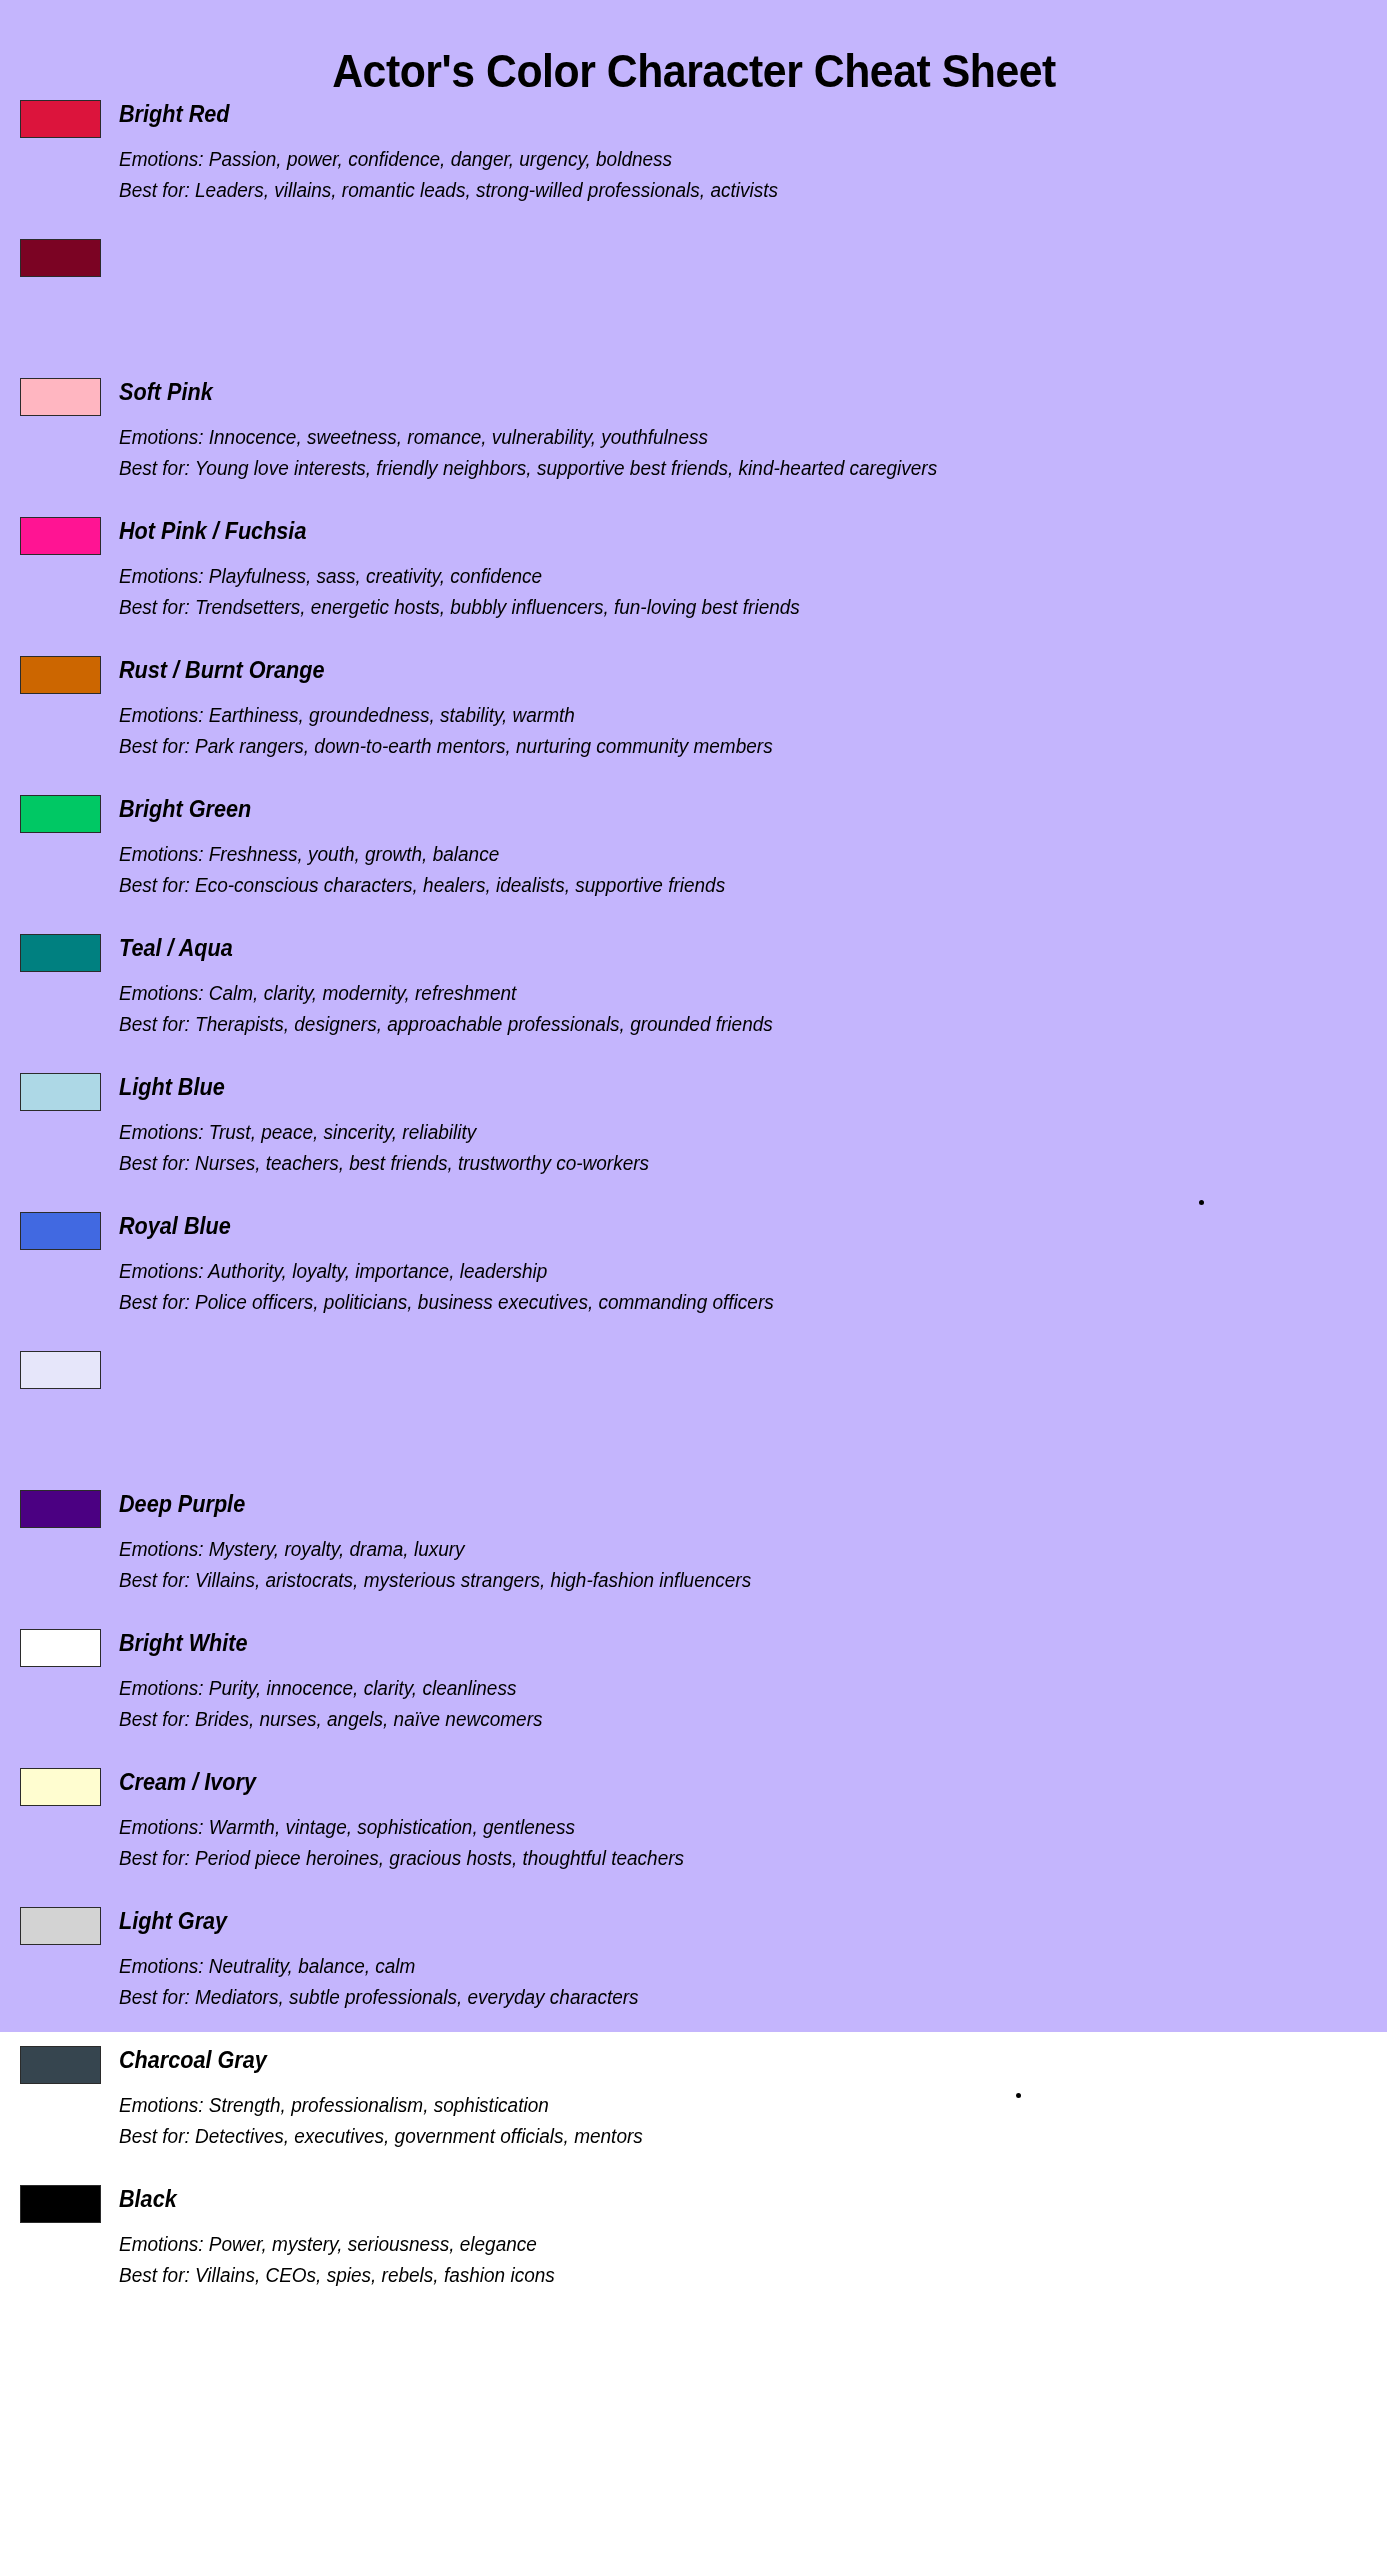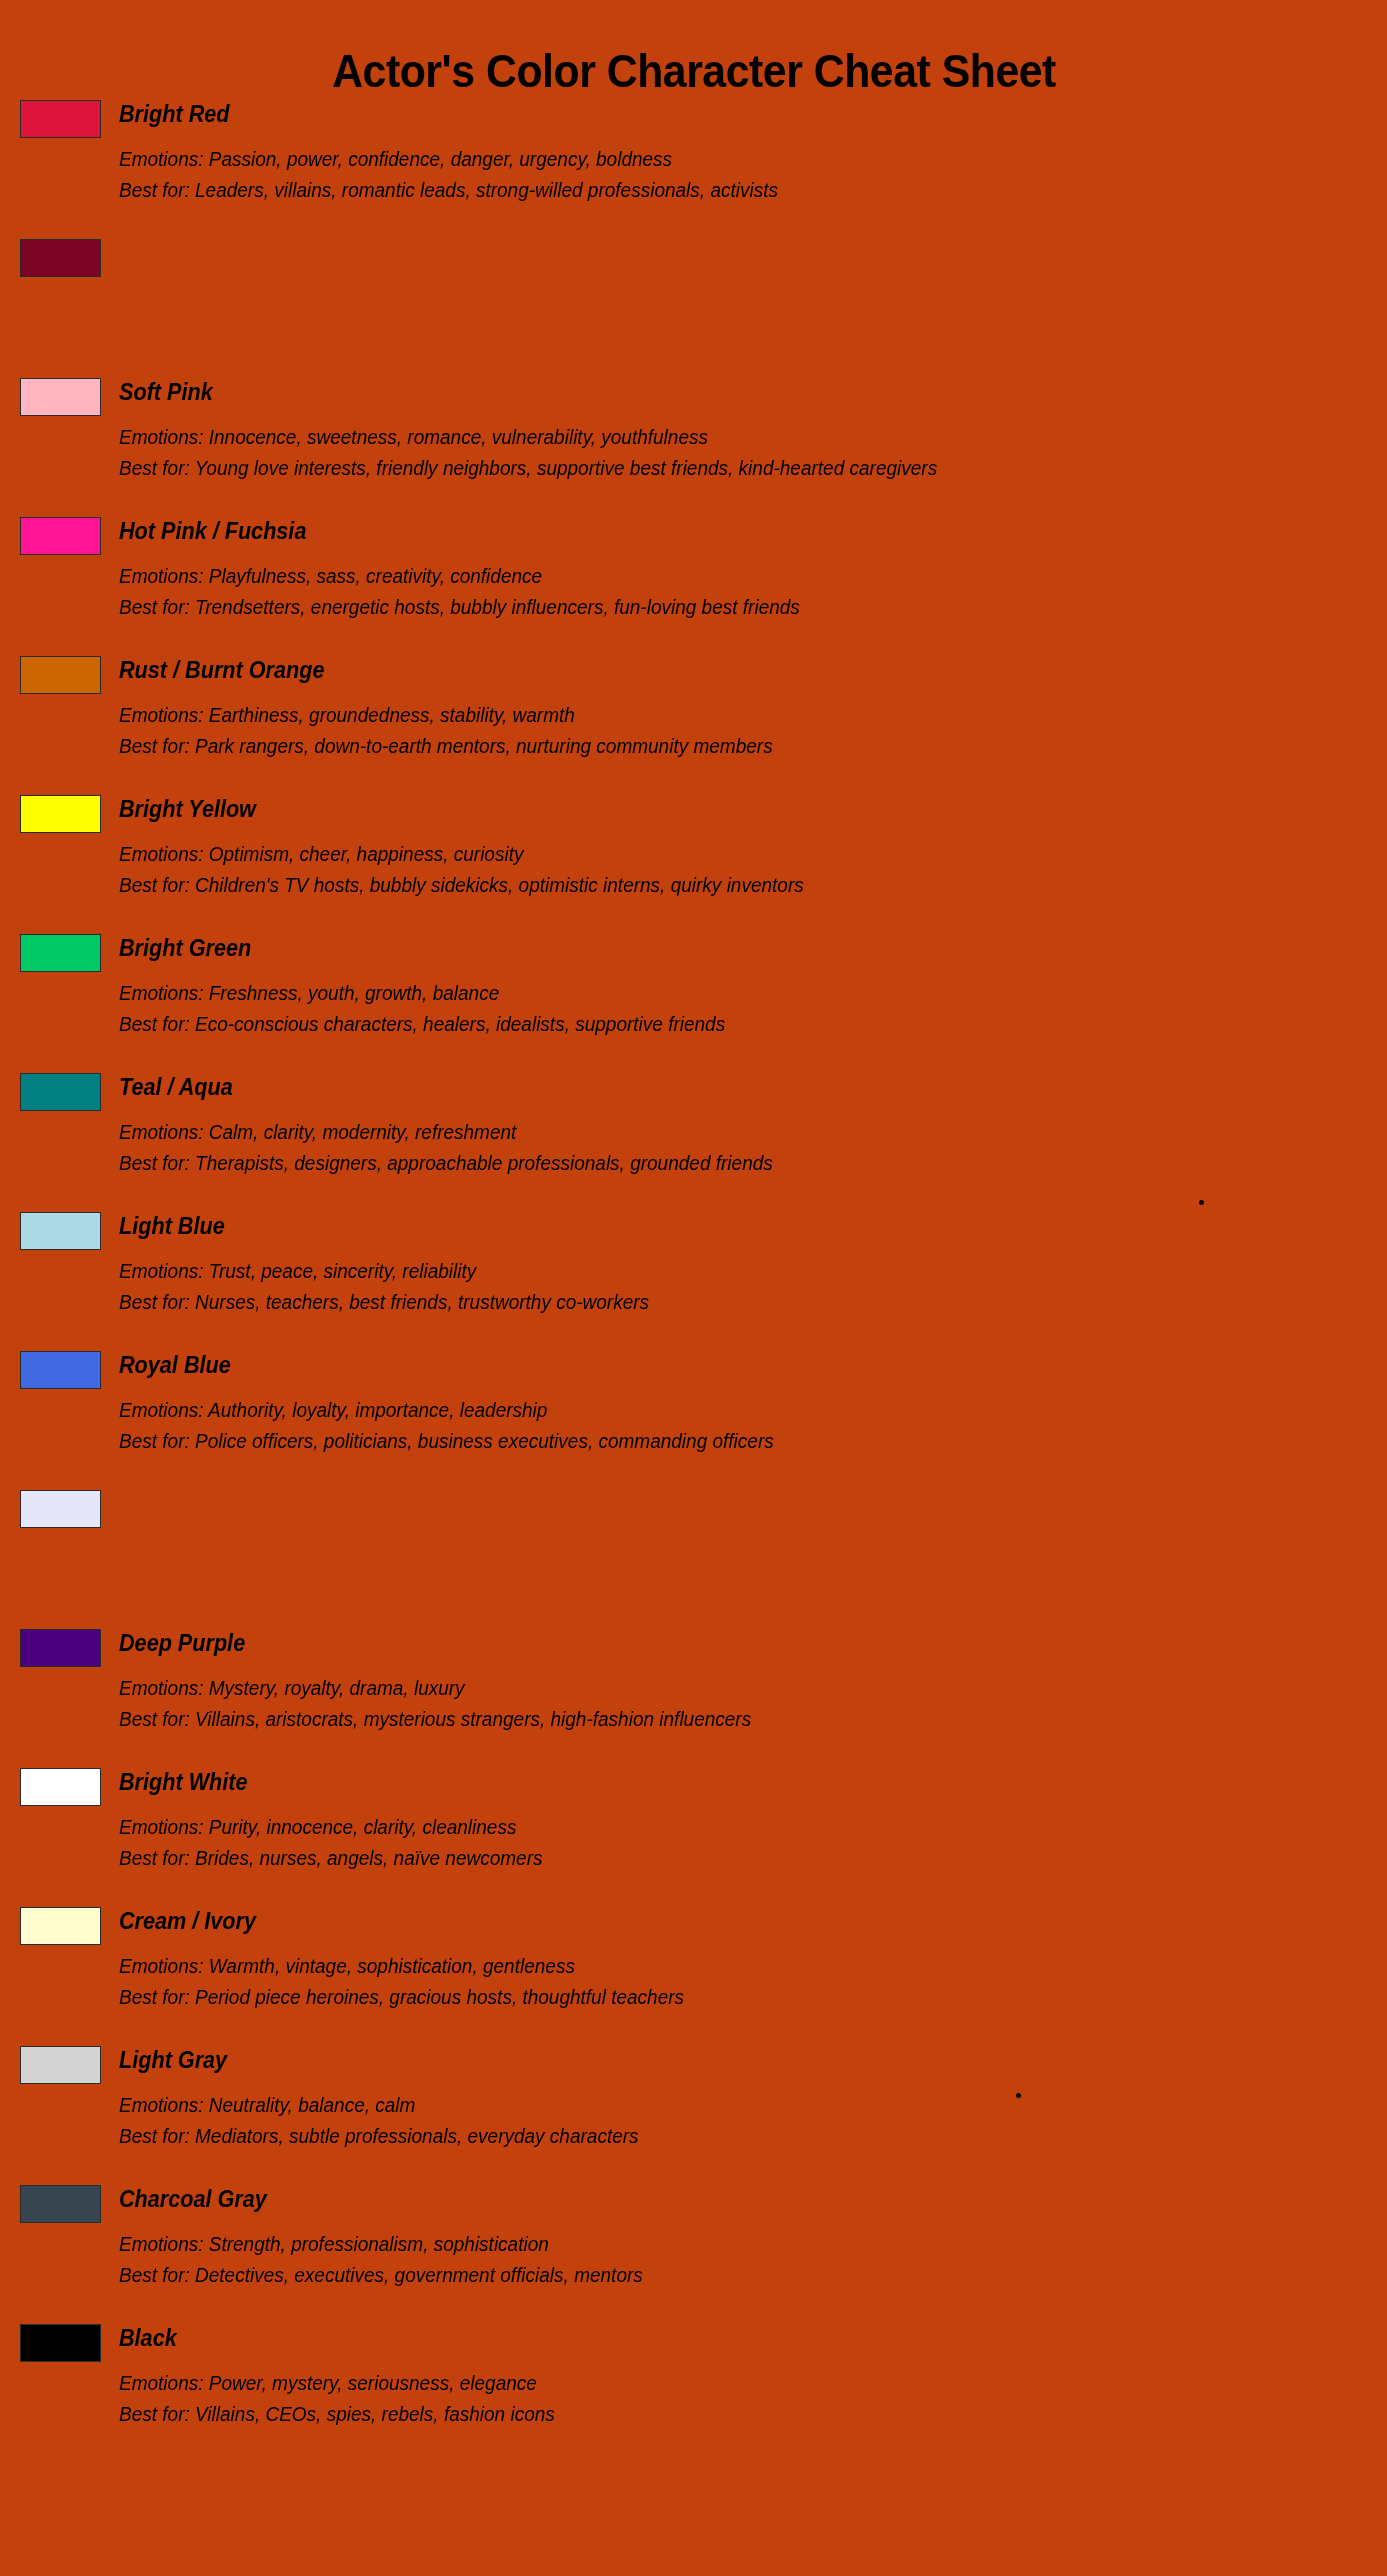--- a/index.html
+++ b/index.html
@@ -12,22 +12,22 @@
     height: 2576px;
     position: relative;
     font-family: "Liberation Sans", sans-serif;
     color: #000000;
     overflow: hidden;
   }
 
   #page {
     position: relative;
     width: 1388px;
-    height: 2576px;
-    background: #c2410c;
+    height: 2032px;
+    background: #c4b5fd;
   }
 
   #page-title {
     position: absolute;
     top: 16px;
     left: 0;
     width: 1388px;
     text-align: center;
     font-size: 46px;
     font-weight: bold;
@@ -139,28 +139,20 @@
       </div>
       <div class="entry">
         <div class="swatch" style="background-color: rgb(204, 102, 0);"></div>
         <div class="entry-body">
           <div class="entry-name">Rust / Burnt Orange</div>
           <div class="entry-line line-emotions">Emotions: Earthiness, groundedness, stability, warmth</div>
           <div class="entry-line line-bestfor">Best for: Park rangers, down-to-earth mentors, nurturing community members</div>
         </div>
       </div>
       <div class="entry">
-        <div class="swatch" style="background-color: rgb(255, 255, 0);"></div>
-        <div class="entry-body">
-          <div class="entry-name">Bright Yellow</div>
-          <div class="entry-line line-emotions">Emotions: Optimism, cheer, happiness, curiosity</div>
-          <div class="entry-line line-bestfor">Best for: Children's TV hosts, bubbly sidekicks, optimistic interns, quirky inventors</div>
-        </div>
-      </div>
-      <div class="entry">
         <div class="swatch" style="background-color: rgb(0, 200, 100);"></div>
         <div class="entry-body">
           <div class="entry-name">Bright Green</div>
           <div class="entry-line line-emotions">Emotions: Freshness, youth, growth, balance</div>
           <div class="entry-line line-bestfor">Best for: Eco-conscious characters, healers, idealists, supportive friends</div>
         </div>
       </div>
       <div class="entry">
         <div class="swatch" style="background-color: rgb(0, 128, 128);"></div>
         <div class="entry-body">

